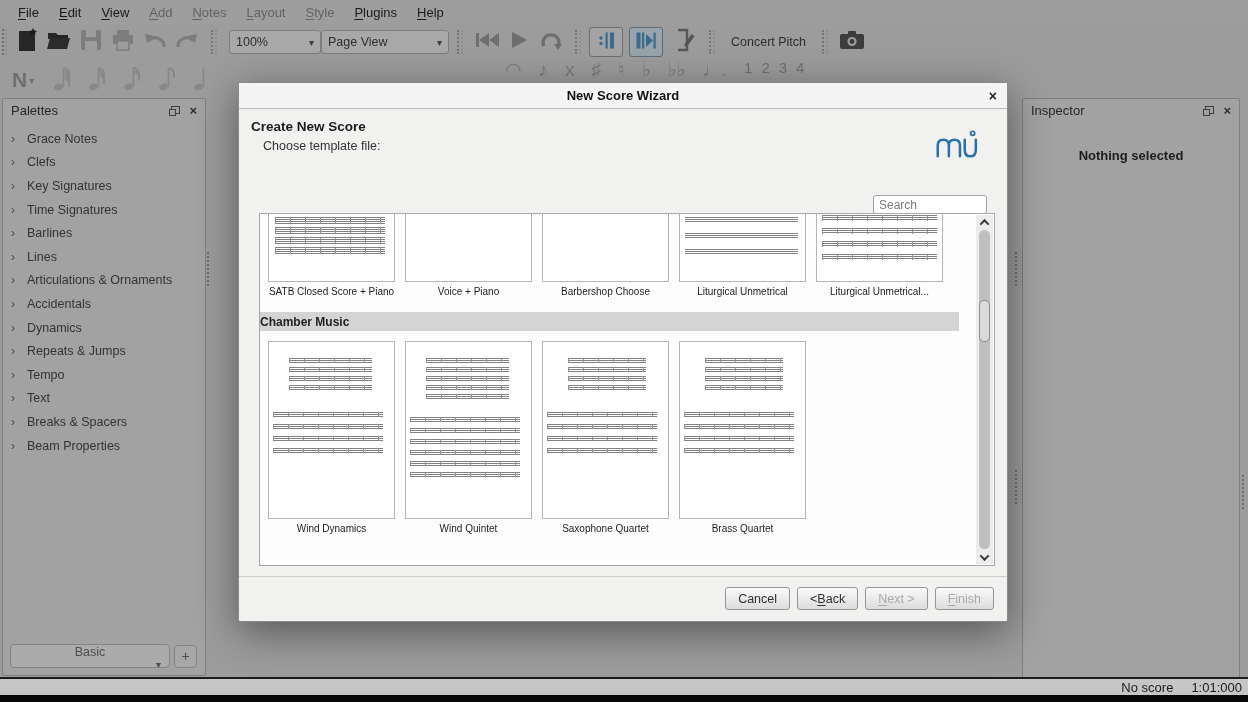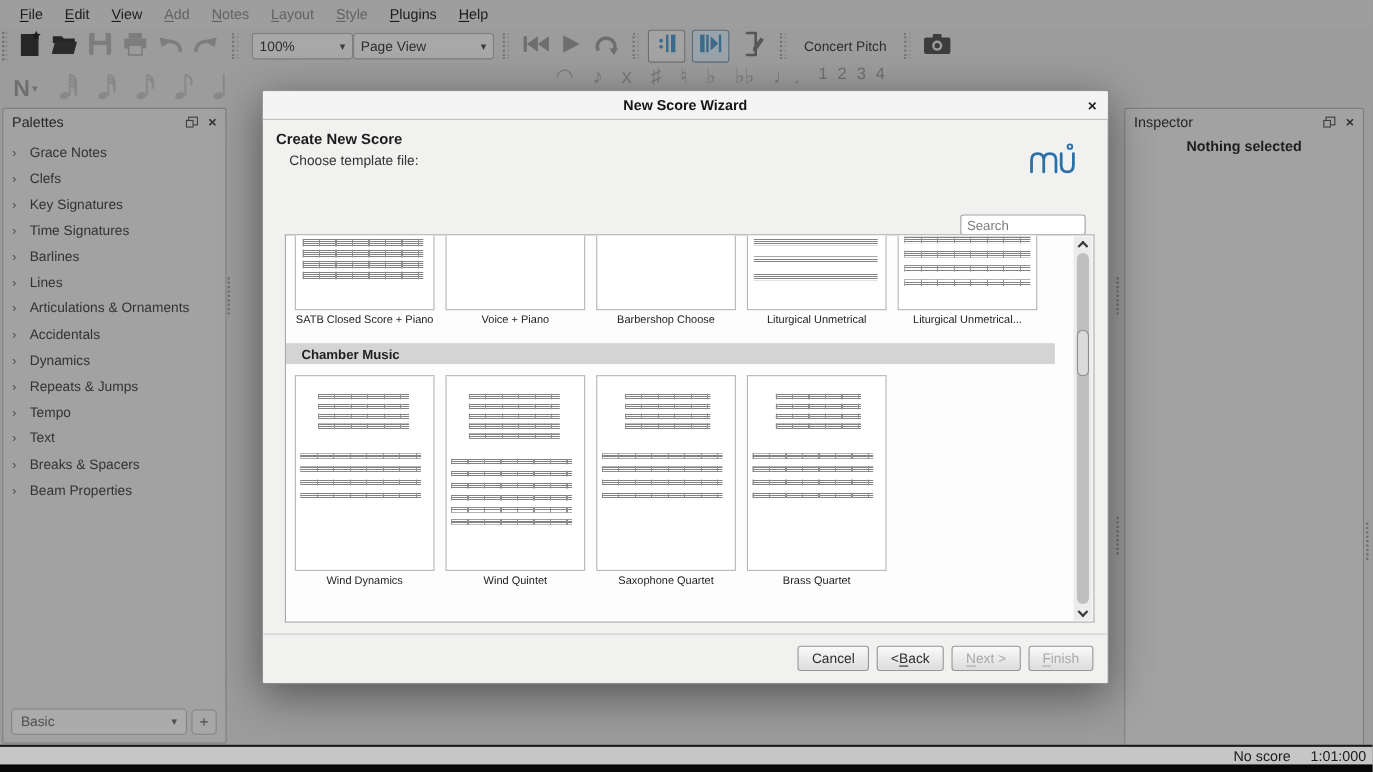--- a/index.html
+++ b/index.html
@@ -46,26 +46,26 @@
   .float-ic::after { content:""; position:absolute; left:-3px; top:2px; width:5px; height:5px;
                      border:1px solid #3e3e3e; background:#a2a2a2; }
   .close-ic { font-size:13px; font-weight:bold; color:#2d2d2d; line-height:1; }
 
   .palettes { left:2px; top:98px; width:204px; height:578px; }
   .palette-list { list-style:none; margin-top:6px; }
   .palette-list li { display:flex; align-items:center; height:23.6px; padding-left:8px; font-size:12.5px; color:#333; }
   .palette-list .chev { color:#4b4b4b; font-size:12px; width:16px; }
   .preset-row { position:absolute; left:7px; bottom:7px; display:flex; align-items:center; }
   .preset-combo { width:160px; height:24px; background:#ababab; border:1px solid #848484; border-radius:4px;
-                  display:flex; align-items:center; padding:0 8px; font-size:12.5px; color:#4e4e4e; }
+                  display:flex; align-items:center; padding:0 8px; font-size:12.5px; color:#4e4e4e;flex-direction:column; }
   .plus-btn { width:23px; height:23px; margin-left:4px; background:#a7a7a7; border:1px solid #848484;
               border-radius:4px; font-size:14px; color:#4e4e4e; display:flex; align-items:center; justify-content:center; }
 
   .inspector { left:1022px; top:98px; width:218px; height:582px; }
-  .nothing { text-align:center; font-size:13px; font-weight:bold; color:#1d1d1d; margin-top:4px; }
+  .nothing { text-align:center; font-size:13px; font-weight:bold; color:#1d1d1d; margin-top:27px; }
 
   .dock-handle { position:absolute; width:5px; height:34px; border-left:2px dotted #6e6e6e; }
   .tb-handle { width:5px; height:26px; border-left:2px dotted #6e6e6e; border-right:2px dotted #8d8d8d; margin:0 4px 0 2px; }
 
   
   .statusbar { position:absolute; left:0; bottom:7px; width:100%; height:18px; background:#c6c6c6;
                border-top:2px solid #1c1c1c; display:flex; align-items:center; justify-content:flex-end;
                font-size:13px; color:#1c1c1c; padding-right:6px; }
   .statusbar .pos { margin-left:18px; }
   .black-strip { position:absolute; left:0; bottom:0; width:100%; height:7px; background:#070707; }
@@ -91,21 +91,21 @@
   .tpl-row.first { margin-top:-110px; }
   .tpl-row.second { margin-top:10px; }
   .tpl-card { width:127px; }
   .tpl-thumb { width:127px; height:178px; background:#fff; border:1px solid #b5b5b5; overflow:hidden; }
   .tpl-label { font-size:10px; color:#1d1d1d; text-align:center; margin-top:4px; height:12px;
                white-space:nowrap; overflow:hidden; }
   .system { overflow:hidden; }
   .staff { background-image:repeating-linear-gradient(to bottom, #828282 0 1px, transparent 1px 2px); }
   .staff.bars { background-image:repeating-linear-gradient(to right, #8e8e8e 0 1px, transparent 1px 15px),
                 repeating-linear-gradient(to bottom, #828282 0 1px, transparent 1px 2px); }
-  .band { background:#d4d4d4; height:19px; margin:14px 18px 0 -8px; padding-left:14px; display:flex;
+  .band { background:#d4d4d4; height:19px; margin:14px 18px 0 -8px; display:flex;
           align-items:center; font-size:12px; font-weight:bold; color:#1f1f1f; }
 
   .tpl-scrollbar { position:absolute; right:1px; top:1px; bottom:1px; width:17px; background:#ececec;
                    display:flex; flex-direction:column; align-items:center; }
   .sb-arrow { height:14px; display:flex; align-items:center; justify-content:center; width:100%; }
   .chev-up, .chev-down { width:7px; height:7px; border-left:2px solid #3a3a3a; border-top:2px solid #3a3a3a; }
   .chev-up { transform:rotate(45deg) translate(1px,1px); }
   .chev-down { transform:rotate(225deg) translate(1px,1px); }
   .sb-track { flex:1; width:11px; background:#bfbfbf; border-radius:6px; position:relative; margin:1px 0; }
   .sb-thumb { position:absolute; left:0; width:11px; top:22%; height:13%; background:#dadada;

